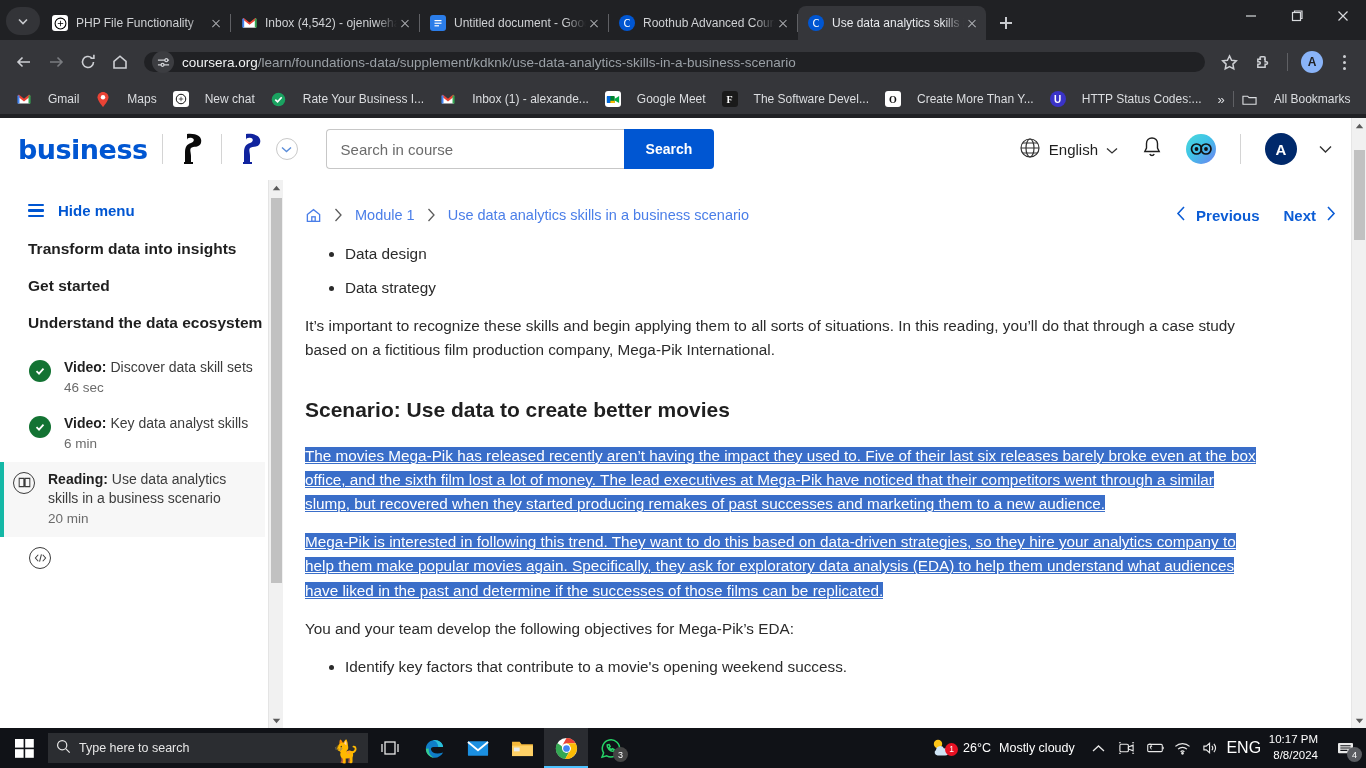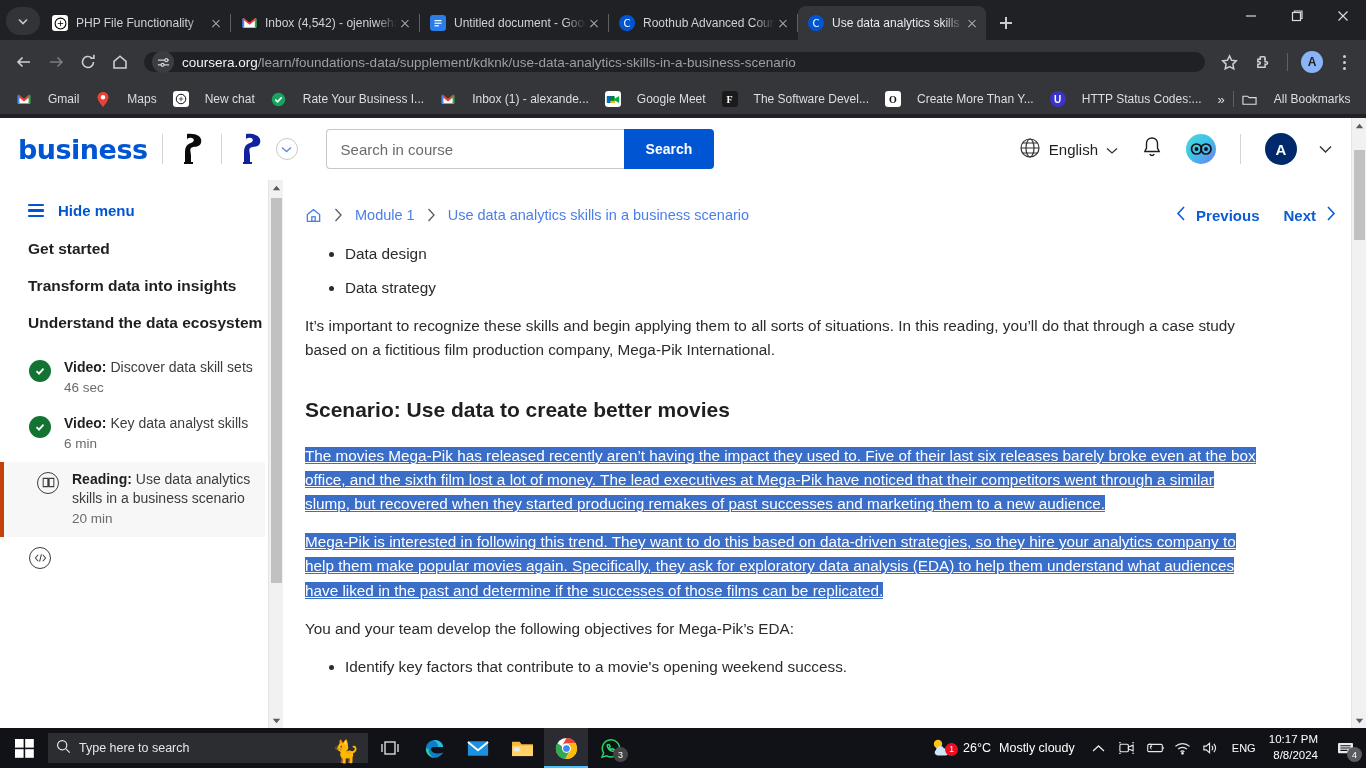--- a/index.html
+++ b/index.html
@@ -100,21 +100,21 @@
                  font-size:15px; font-weight:bold; display:flex; align-items:center; justify-content:center; }
 
   
   .pbody { display:flex; height:548px; }
   .sidebar { width:283px; flex:none; position:relative; padding:22px 18px 0 28px; overflow:hidden; }
   .hidemenu { display:flex; align-items:center; gap:14px; color:#0056D2; font-size:15px; font-weight:bold; margin-bottom:20px; }
   .burger { display:flex; flex-direction:column; gap:3px; }
   .burger i { width:16px; height:2.4px; background:#0056D2; display:block; border-radius:1px; }
   .sb-sec { font-size:15.5px; font-weight:bold; color:#1f1f1f; line-height:1.35; margin-bottom:16px; }
   .sb-item { display:flex; gap:12px; padding:8px 10px 8px 0; position:relative; }
-  .sb-item.current { background:#f7f7f7; border-left:4px solid #c2410c; margin-left:-28px; padding-left:32px; }
+  .sb-item.current { background:#f7f7f7; border-left:4px solid #14b8a6; margin-left:-28px; padding-left:8px; }
   .sb-ic { width:24px; height:24px; flex:none; margin-top:1px; display:flex; align-items:center; justify-content:center; }
   .dot-done { width:22px; height:22px; border-radius:50%; background:#137333; display:flex; align-items:center; justify-content:center; }
   .ring-ic { width:22px; height:22px; border-radius:50%; border:1.4px solid #3c3c3c; display:flex; align-items:center; justify-content:center; }
   .sb-txt { font-size:14px; color:#3c3c3c; line-height:1.38; }
   .sb-txt b { color:#1f1f1f; }
   .sb-dur { font-size:13.5px; color:#6b6b6b; margin-top:2px; }
 
   
   .sb-scroll { position:absolute; right:0; top:0; width:15px; height:548px; background:#f1f1f1; border-left:1px solid #e4e4e4; }
   .sb-arrow { height:15px; display:flex; align-items:center; justify-content:center; }
@@ -460,22 +460,22 @@
     <div class="sidebar">
       <div class="hidemenu">
         <span class="burger">
             <i></i>
             <i></i>
             <i></i>
           </span>
         <span>Hide menu</span>
       </div>
 
+      <div class="sb-sec">Transform data into insights</div>
       <div class="sb-sec">Get started</div>
-      <div class="sb-sec">Transform data into insights</div>
       <div class="sb-sec">Understand the data ecosystem</div>
 
       <div class="sb-item">
         <span class="sb-ic">
           <span class="dot-done">
               <svg width="12" height="12" viewBox="0 0 12 12" fill="none" stroke="#fff" stroke-width="1.8">
                 <path d="M2.5 6.2 L5 8.6 L9.5 3.6"></path>
               </svg>
             </span>
         </span>
@@ -715,21 +715,21 @@
           <circle cx="9" cy="11.6" r="0.8" fill="#e8e8e8"></circle>
         </svg>
     </div>
     <div class="tray-ic">
       <svg width="17" height="14" viewBox="0 0 18 14" fill="none" stroke="#e8e8e8" stroke-width="1.2">
           <path d="M2 5 H4.5 L8 2 V12 L4.5 9 H2 Z"></path>
           <path d="M10.5 4.6 A4 4 0 0 1 10.5 9.4"></path>
           <path d="M12.6 2.6 A7 7 0 0 1 12.6 11.4"></path>
         </svg>
     </div>
-    <div class="tray-ic" style="width:38px;font-size:11px;">ENG</div>
+    <div class="tray-ic" style="width:38px;font-size:16px;">ENG</div>
     <div class="clock">
       <div>10:17 PM</div>
       <div>8/8/2024</div>
     </div>
     <div class="notif">
       <svg width="17" height="15" viewBox="0 0 18 16">
           <rect x="1" y="2" width="16" height="11" rx="1" fill="#e8e8e8"></rect>
           <path d="M3.5 5 H14.5 M3.5 7.5 H14.5 M3.5 10 H11" stroke="#101217" stroke-width="1.1"></path>
         </svg>
       <span class="badge" style="right:0;bottom:6px;background:#5a5c61;">4</span>

